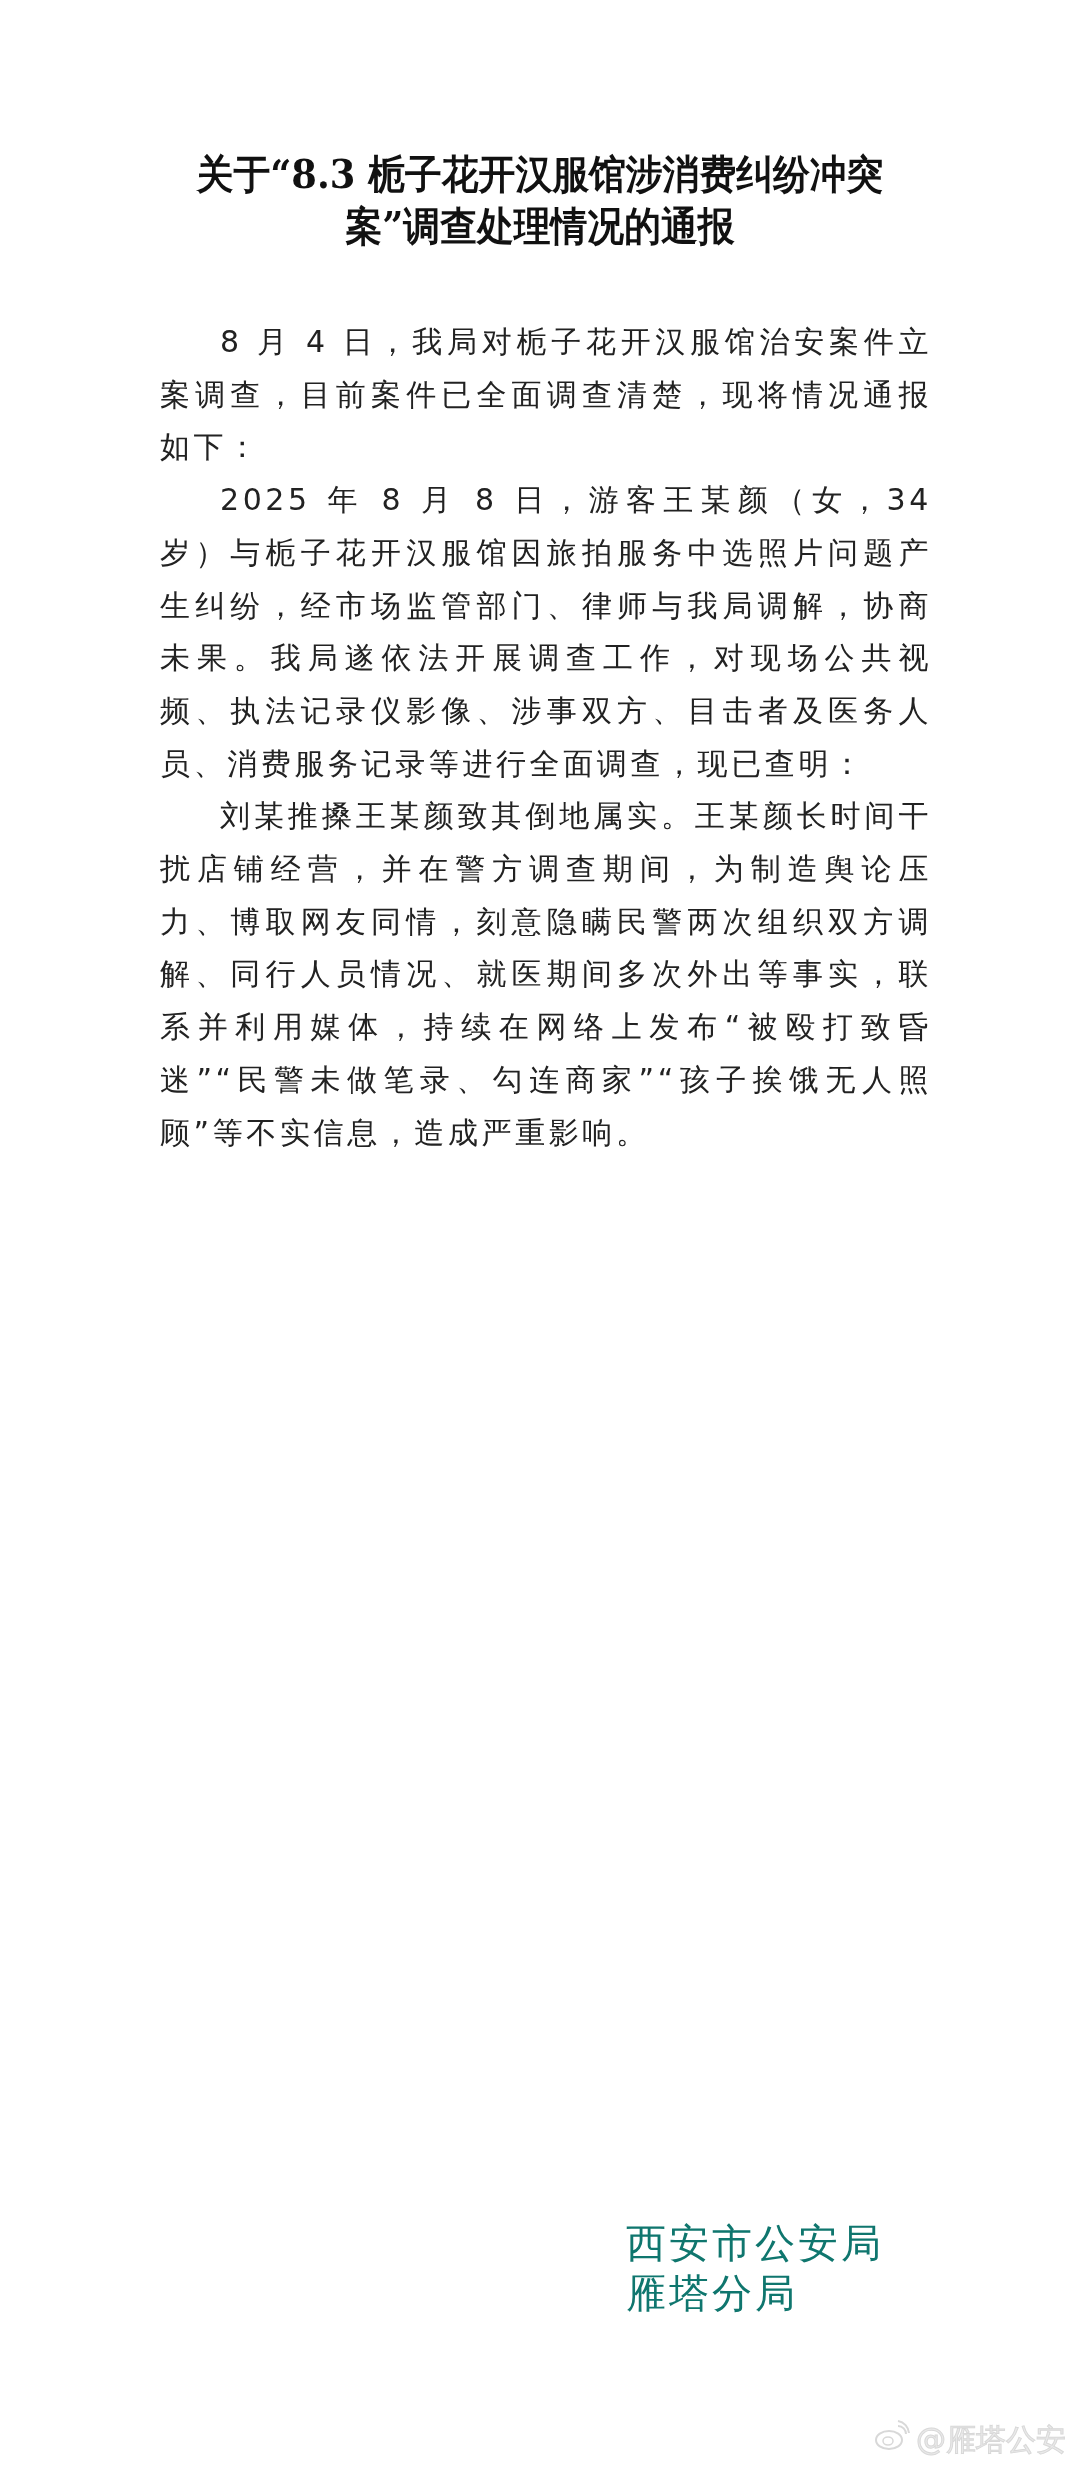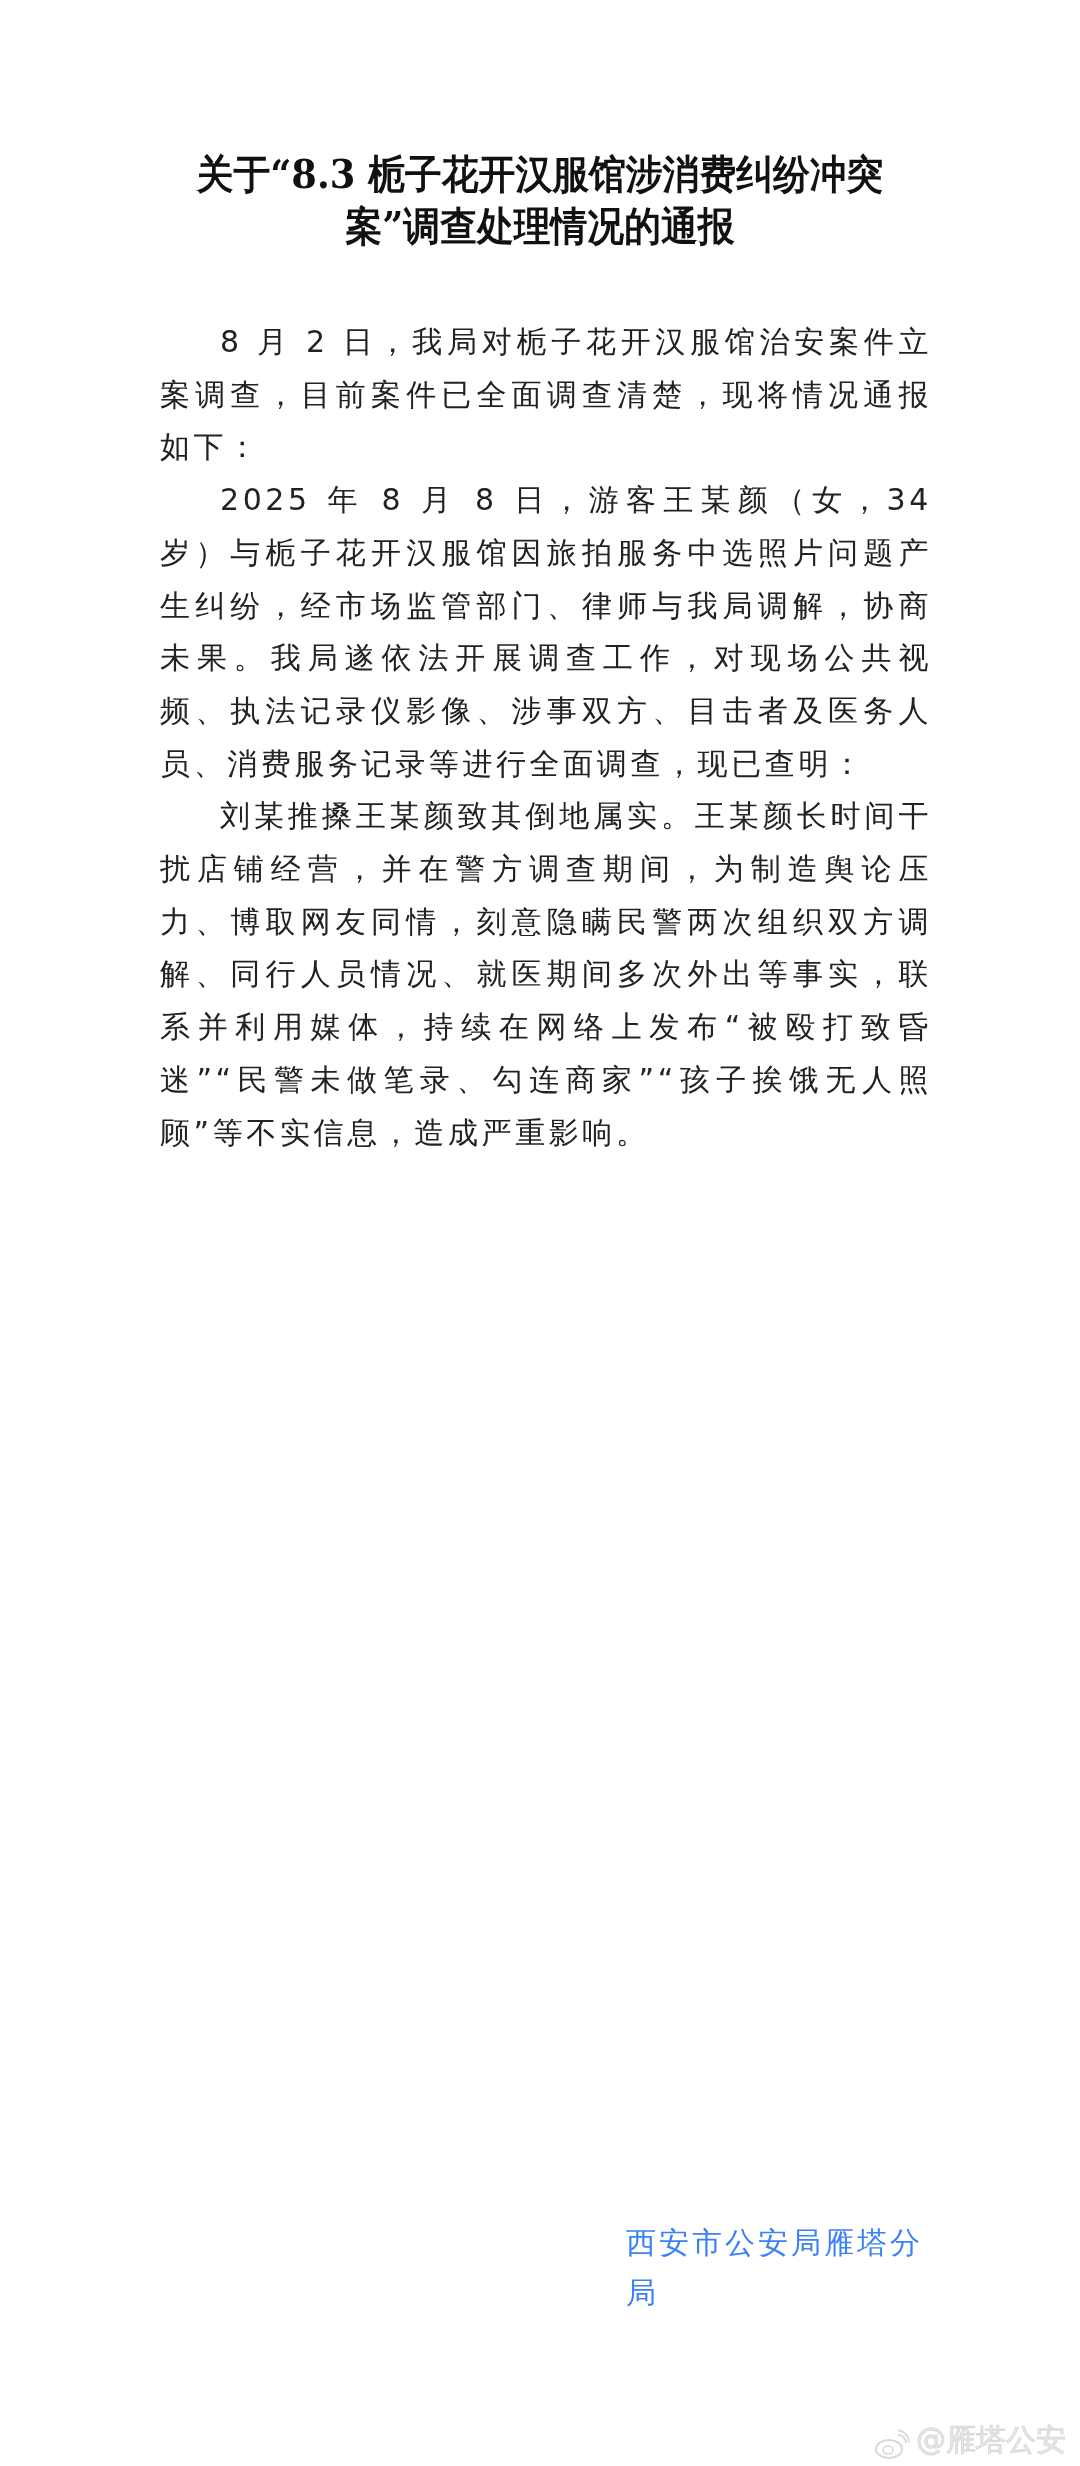--- a/index.html
+++ b/index.html
@@ -20,43 +20,43 @@
     .body {
       position: absolute; left: 160px; top: 316px; width: 772px;
       font-size: 30px; line-height: 52.7px;
       letter-spacing: 3.6px;
       text-align: justify;
       color: #222;
     }
     .body p { margin: 0; text-indent: 2em; }
     .signature {
       position: absolute; left: 626px; top: 2218px; width: 300px;
-      font-size: 30px; line-height: 50px; color: #3b82f6;
+      font-size: 40px; line-height: 50px; color: #0f766e;
       letter-spacing: 3px;
     }
     .signature .org { display: block; }
     .signature .date { display: block; padding-left: 40px; }
     .watermark {
       position: absolute; right: 14px; top: 2420px;
-      display: flex; align-items: flex-end; gap: 6px;
+      display: flex; align-items: flex-start; gap: 6px;
       font-size: 30px; color: #eaeaea;
       -webkit-text-stroke: 1px #d8d8d8;
     }
     .weibo-icon { width: 36px; height: 32px; display: inline-block; }
   </style>
 </head>
 <body>
 
 <div class="title">
   <span class="line">关于“8.3 栀子花开汉服馆涉消费纠纷冲突</span>
   <span class="line">案”调查处理情况的通报</span>
 </div>
 
 <div class="body">
-  <p>8 月 2 日，我局对栀子花开汉服馆治安案件立案调查，目前案件已全面调查清楚，现将情况通报如下：</p>
+  <p>8 月 4 日，我局对栀子花开汉服馆治安案件立案调查，目前案件已全面调查清楚，现将情况通报如下：</p>
   <p>2025 年 8 月 8 日，游客王某颜（女，34 岁）与栀子花开汉服馆因旅拍服务中选照片问题产生纠纷，经市场监管部门、律师与我局调解，协商未果。我局遂依法开展调查工作，对现场公共视频、执法记录仪影像、涉事双方、目击者及医务人员、消费服务记录等进行全面调查，现已查明：</p>
   <p>刘某推搡王某颜致其倒地属实。王某颜长时间干扰店铺经营，并在警方调查期间，为制造舆论压力、博取网友同情，刻意隐瞒民警两次组织双方调解、同行人员情况、就医期间多次外出等事实，联系并利用媒体，持续在网络上发布“被殴打致昏迷”“民警未做笔录、勾连商家”“孩子挨饿无人照顾”等不实信息，造成严重影响。</p>
 </div>
 
 <div class="signature">
   <span class="org">西安市公安局雁塔分局</span>
 </div>
 
 <div class="watermark">
   <span class="weibo-icon">

